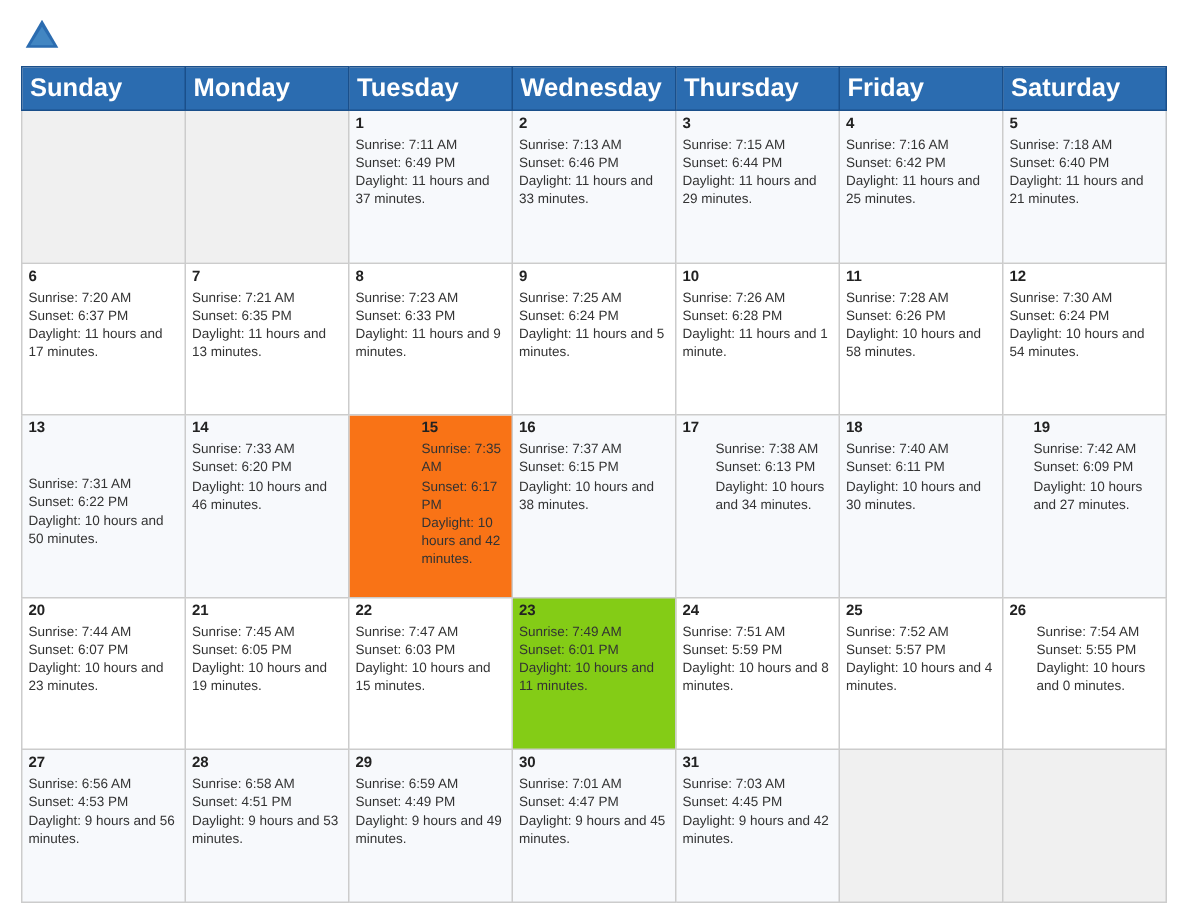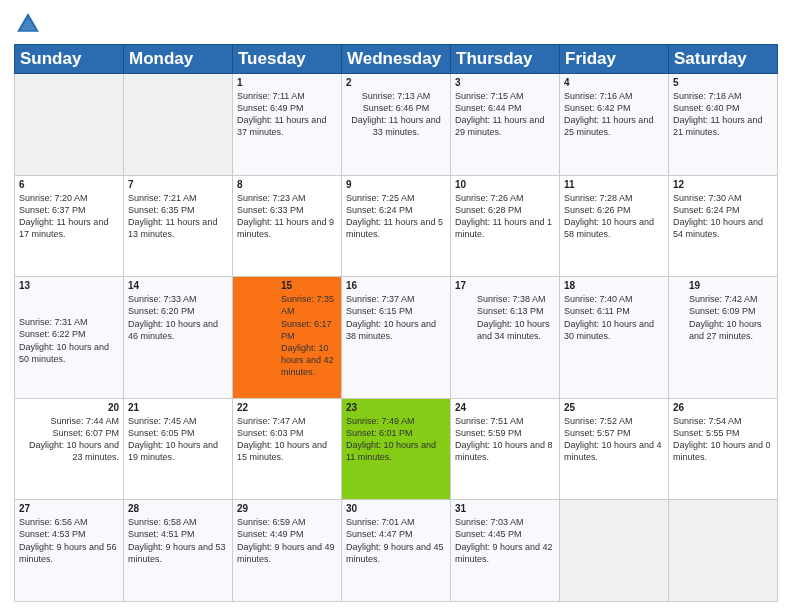--- a/index.html
+++ b/index.html
@@ -144,21 +144,21 @@
           <td class="empty-cell"></td>
           <td class="empty-cell"></td>
           <td style="background: rgb(247, 249, 252);">
             <span class="day-num">1</span>
             <div class="cell-text" style="white-space: pre-line;">Sunrise: 7:11 AM
 Sunset: 6:49 PM
 Daylight: 11 hours and 37 minutes.</div>
           </td>
           <td style="background: rgb(247, 249, 252);">
             <span class="day-num">2</span>
-            <div class="cell-text" style="white-space: pre-line; text-align: center;">Sunrise: 7:13 AM
+            <div class="cell-text" style="white-space: pre-line;">Sunrise: 7:13 AM
 Sunset: 6:46 PM
 Daylight: 11 hours and 33 minutes.</div>
           </td>
           <td style="background: rgb(247, 249, 252);">
             <span class="day-num">3</span>
             <div class="cell-text" style="white-space: pre-line;">Sunrise: 7:15 AM
 Sunset: 6:44 PM
 Daylight: 11 hours and 29 minutes.</div>
           </td>
           <td style="background: rgb(247, 249, 252);">
@@ -256,21 +256,21 @@
 Daylight: 10 hours and 30 minutes.</div>
           </td>
           <td style="background: rgb(247, 249, 252); padding-left: 20px;">
             <span class="day-num">19</span>
             <div class="cell-text" style="white-space: pre-line;">Sunrise: 7:42 AM
 Sunset: 6:09 PM
 Daylight: 10 hours and 27 minutes.</div>
           </td>
         </tr>
         <tr>
-          <td style="background: rgb(255, 255, 255); text-align: right;">
+          <td style="background: rgb(255, 255, 255);">
             <span class="day-num">20</span>
             <div class="cell-text" style="white-space: pre-line;">Sunrise: 7:44 AM
 Sunset: 6:07 PM
 Daylight: 10 hours and 23 minutes.</div>
           </td>
           <td style="background: rgb(255, 255, 255);">
             <span class="day-num">21</span>
             <div class="cell-text" style="white-space: pre-line;">Sunrise: 7:45 AM
 Sunset: 6:05 PM
 Daylight: 10 hours and 19 minutes.</div>
@@ -294,21 +294,21 @@
 Daylight: 10 hours and 8 minutes.</div>
           </td>
           <td style="background: rgb(255, 255, 255);">
             <span class="day-num">25</span>
             <div class="cell-text" style="white-space: pre-line;">Sunrise: 7:52 AM
 Sunset: 5:57 PM
 Daylight: 10 hours and 4 minutes.</div>
           </td>
           <td style="background: rgb(255, 255, 255);">
             <span class="day-num">26</span>
-            <div class="cell-text" style="white-space: pre-line;">Sunrise: 7:54 AM
+            <div class="cell-text" style="white-space: pre-line; margin-left: 18px;">Sunrise: 7:54 AM
 Sunset: 5:55 PM
 Daylight: 10 hours and 0 minutes.</div>
           </td>
         </tr>
         <tr>
           <td style="background: rgb(247, 249, 252);">
             <span class="day-num">27</span>
             <div class="cell-text" style="white-space: pre-line;">Sunrise: 6:56 AM
 Sunset: 4:53 PM
 Daylight: 9 hours and 56 minutes.</div>

